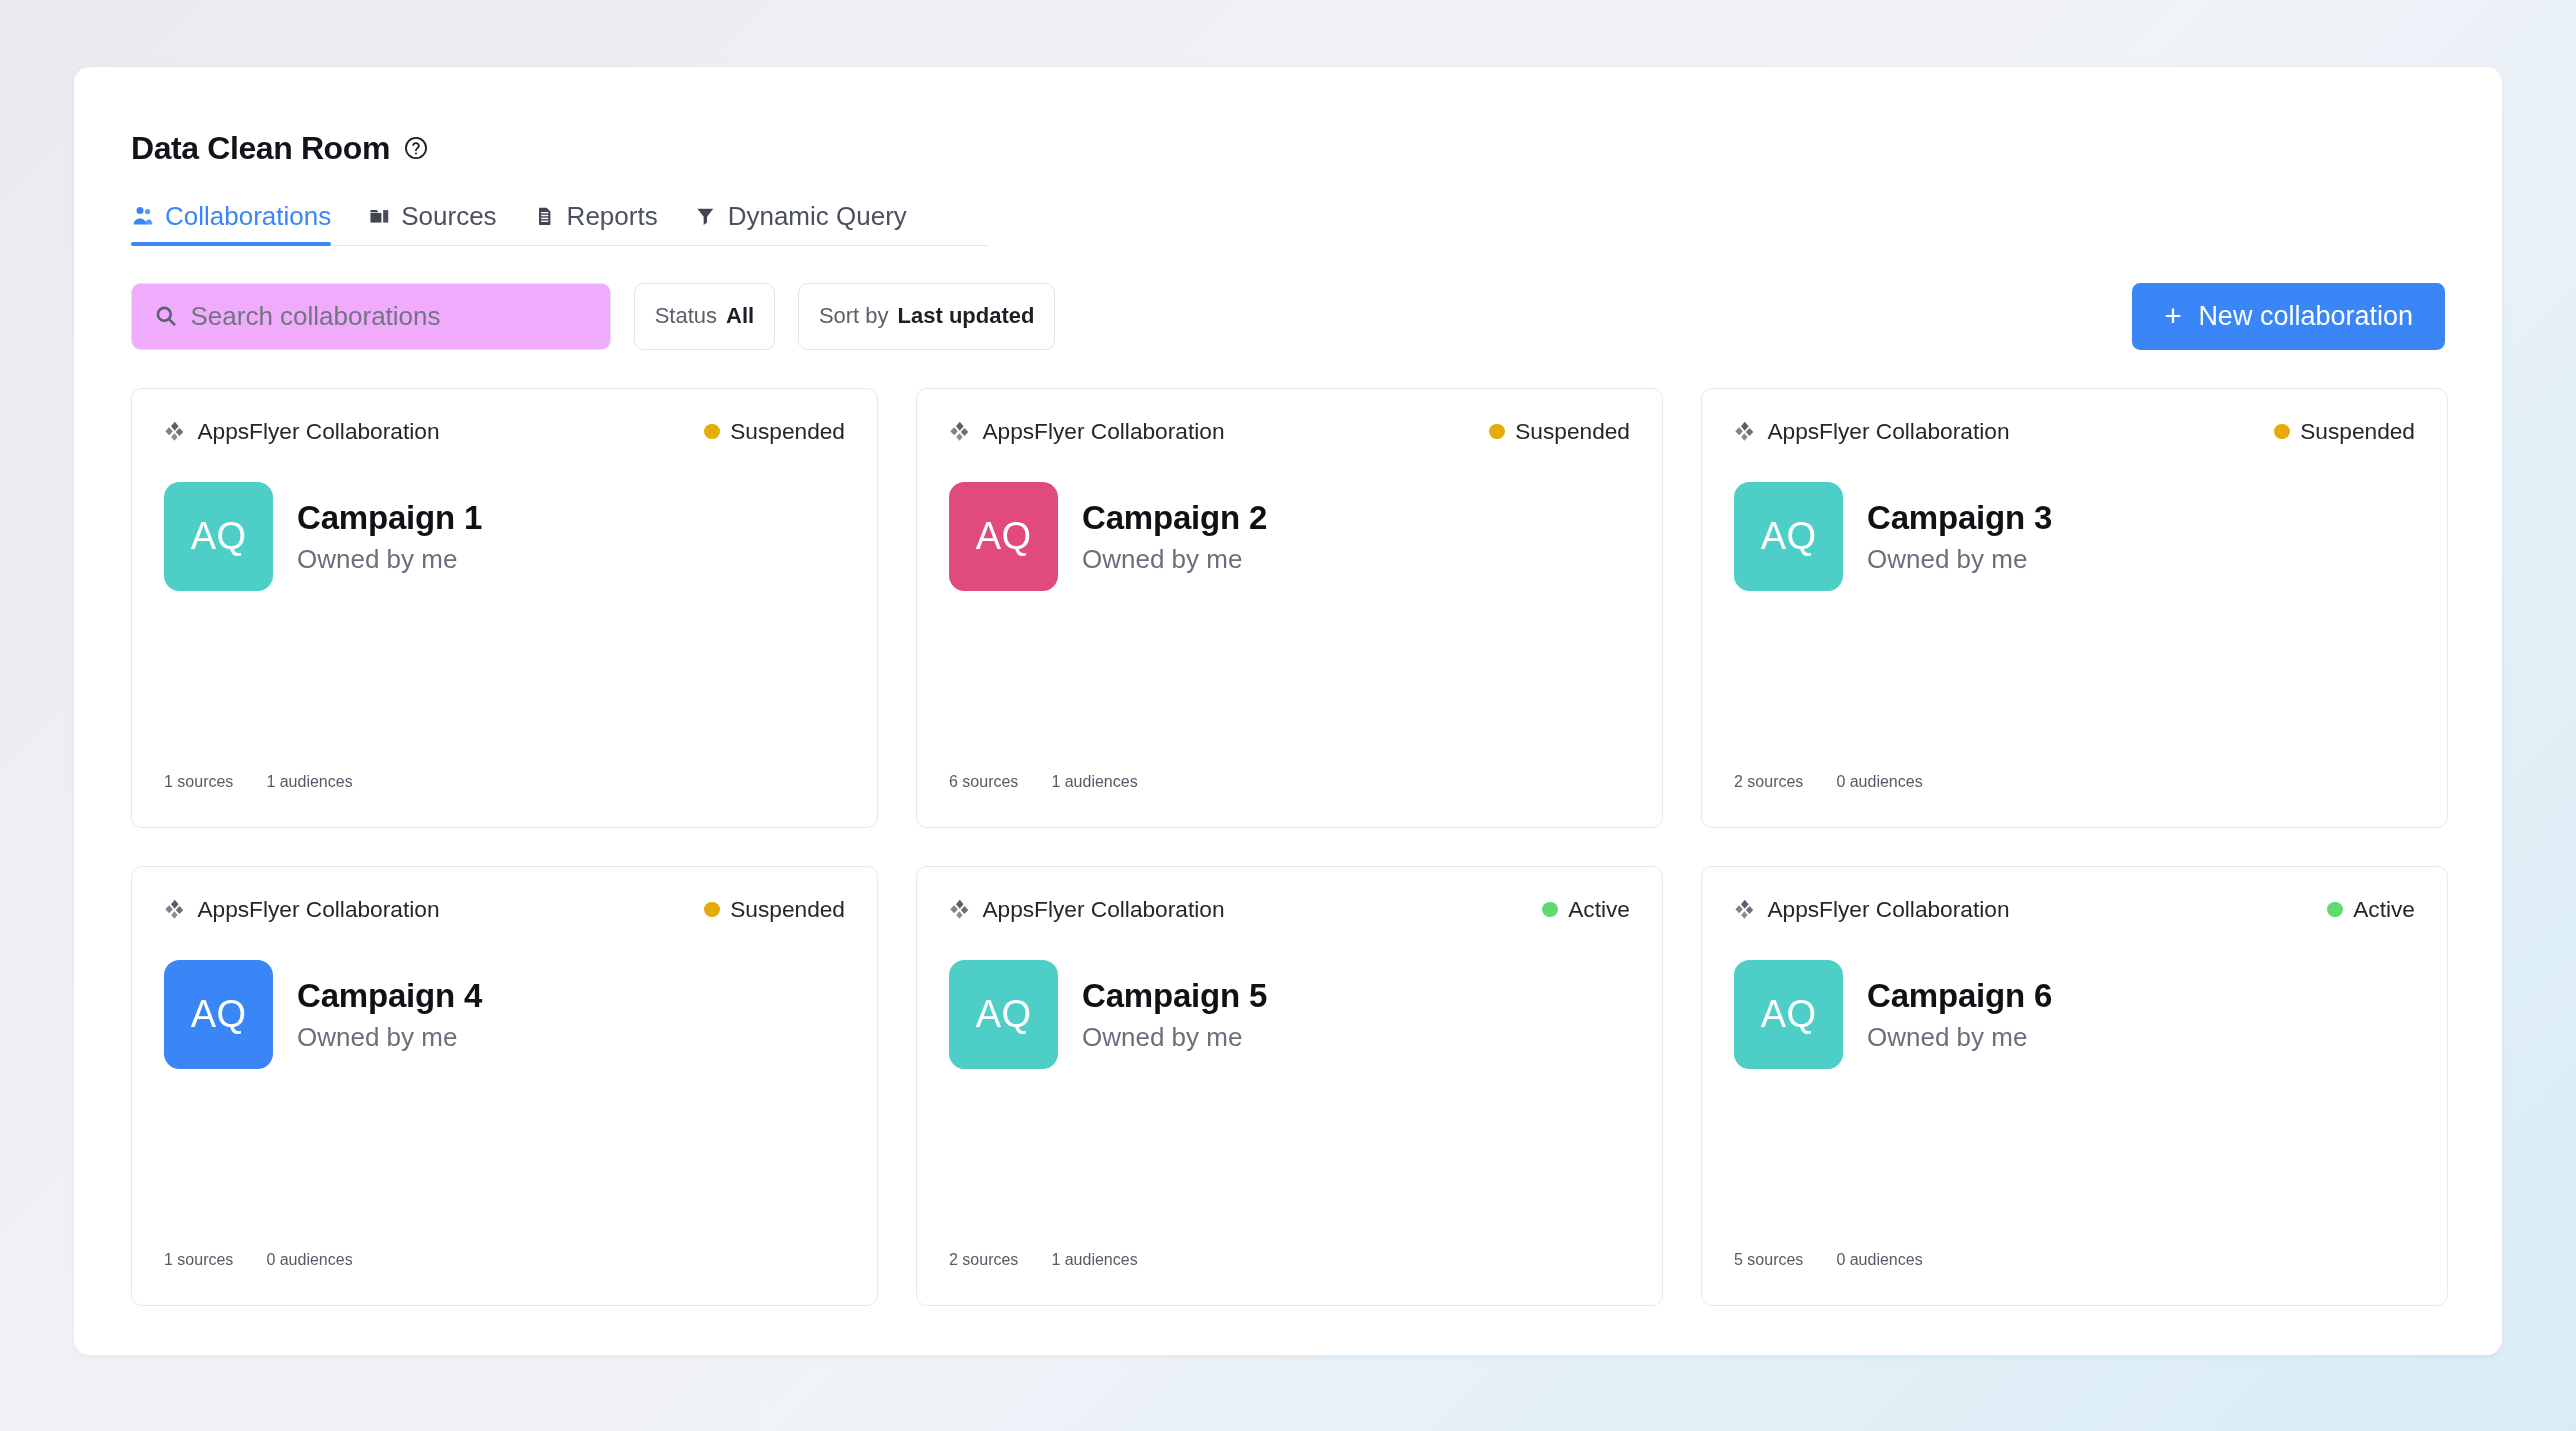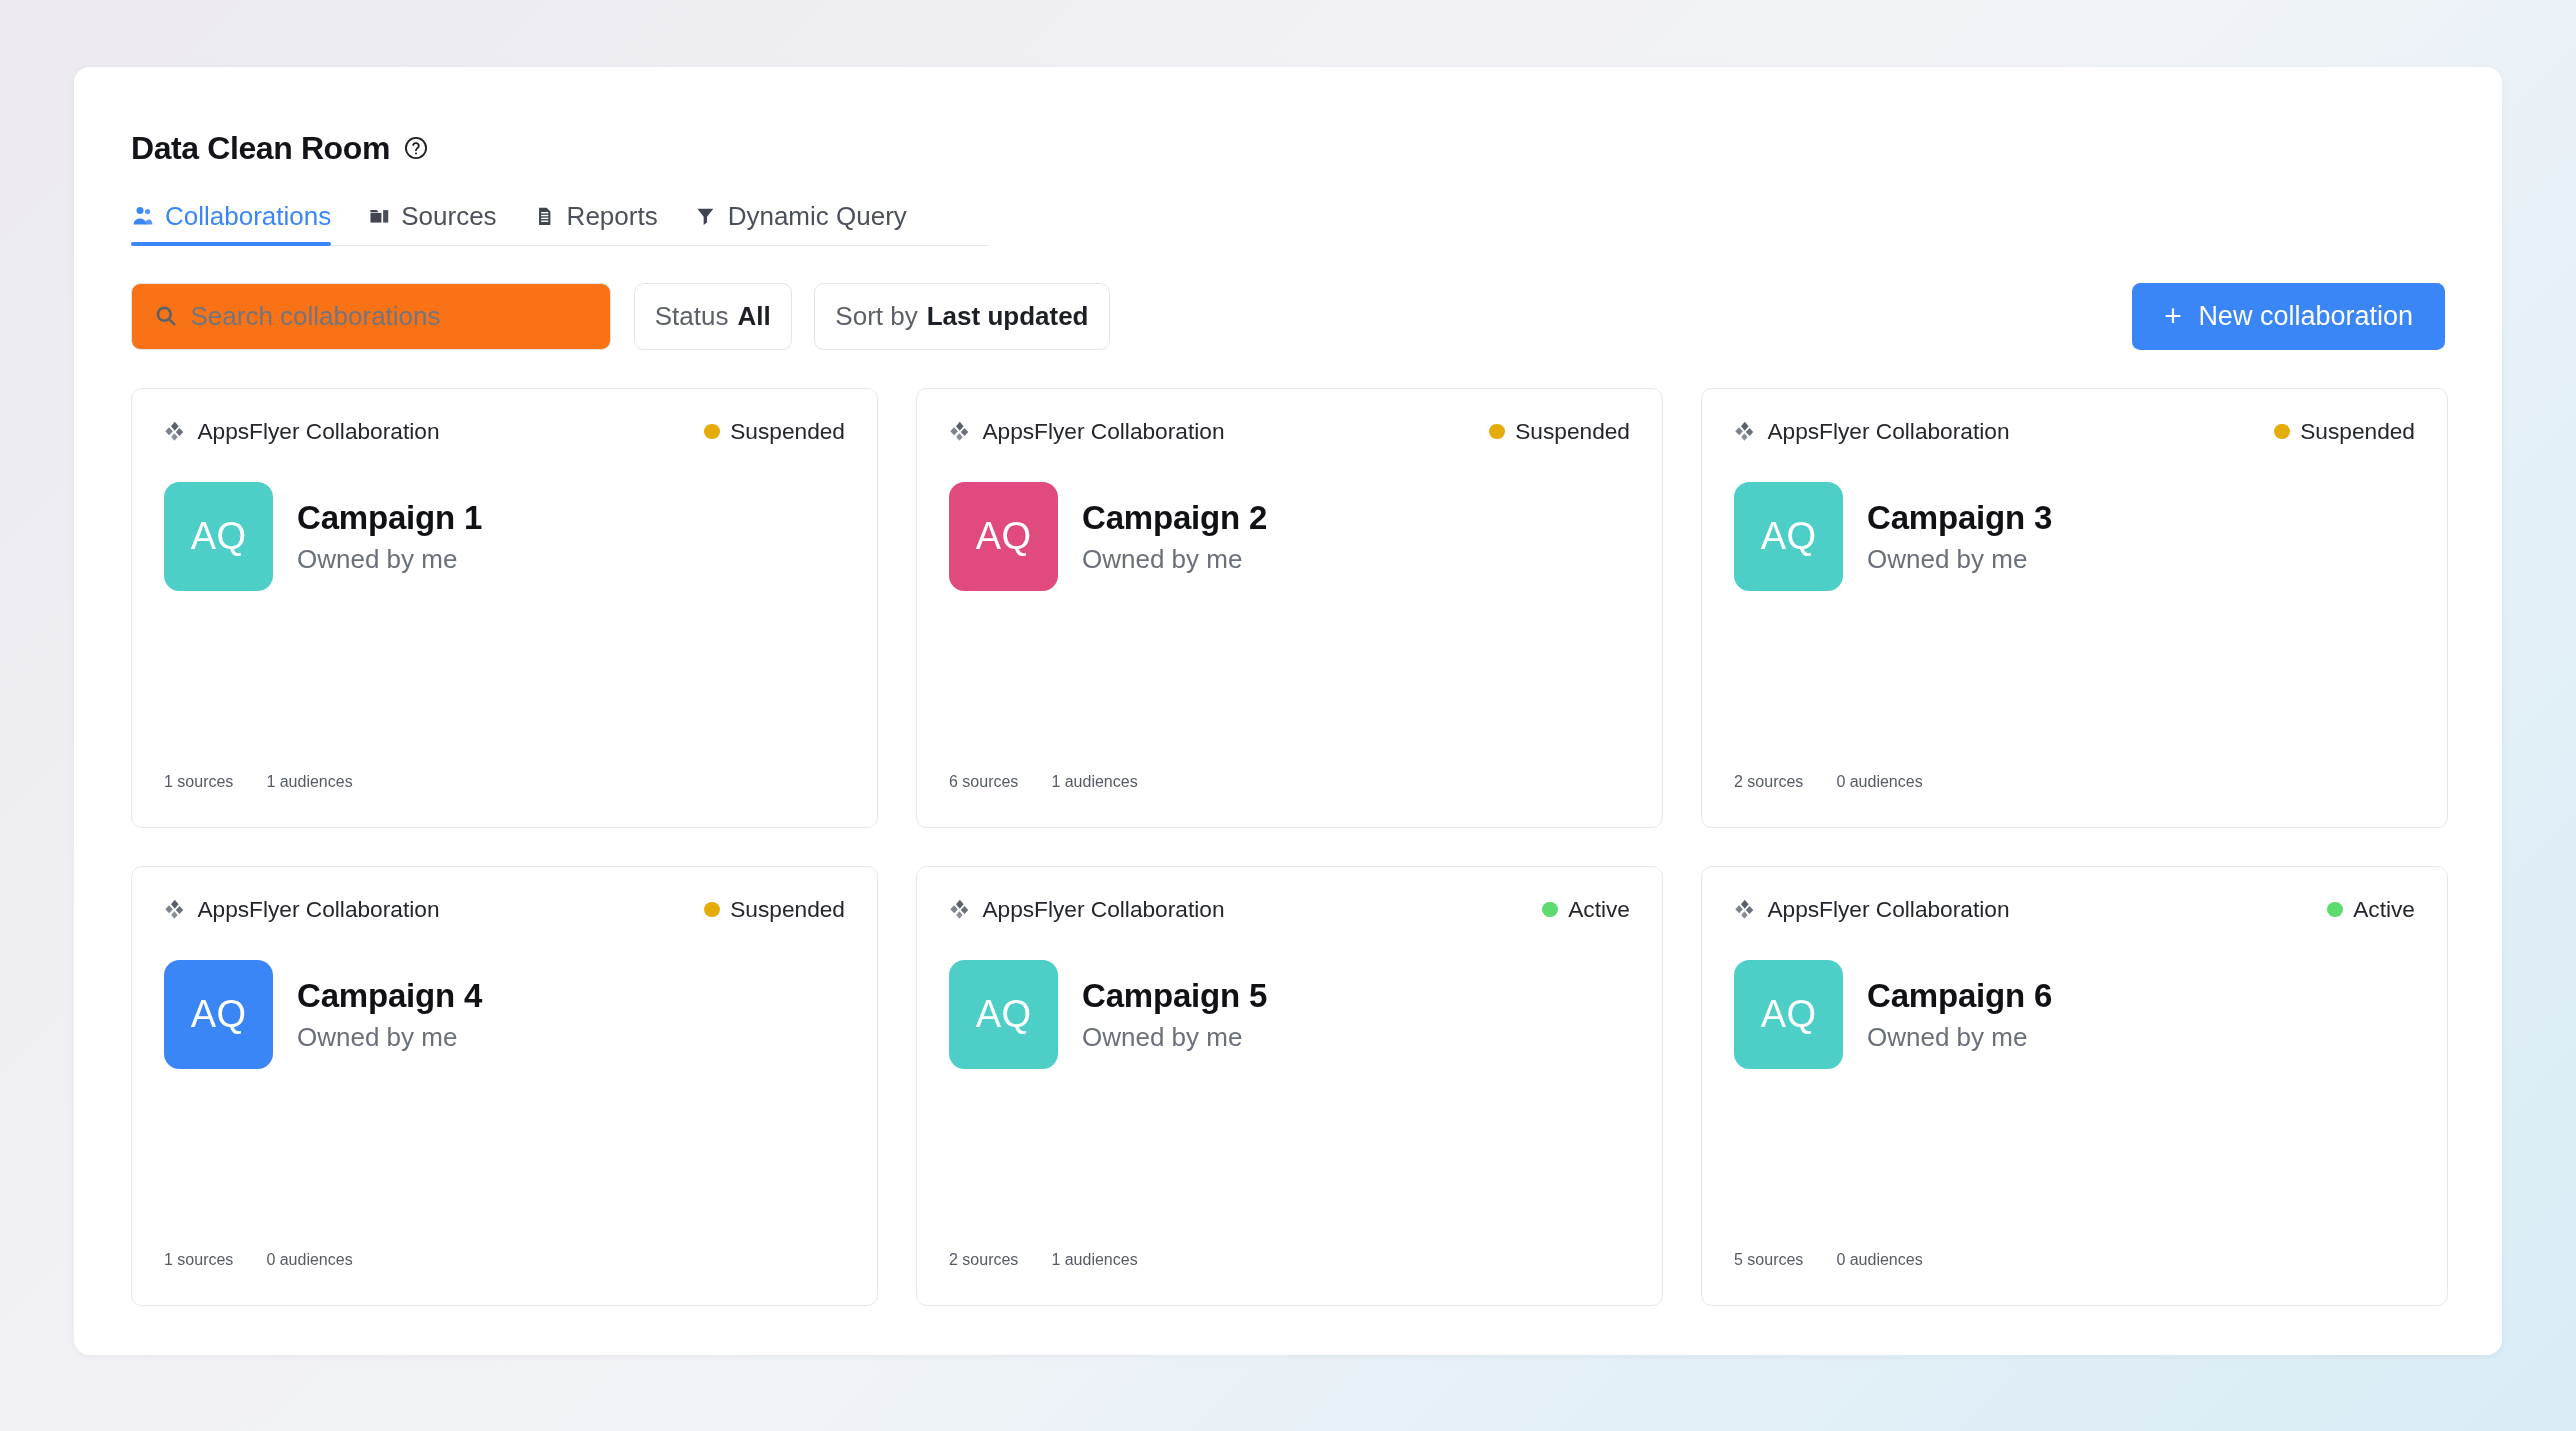--- a/index.html
+++ b/index.html
@@ -119,21 +119,21 @@
   }
   .search-box {
     width: 480px;
     height: 67px;
     border: 1.8px solid #e2e4e9;
     border-radius: 9.5px;
     display: flex;
     align-items: center;
     gap: 13px;
     padding: 0 21.5px;
-    background: #f97316;
+    background: #f0abfc;
     cursor: text;
   }
   .search-icon { width: 24px; height: 24px; flex: 0 0 auto; display:flex; align-items:center; justify-content:center;}
   .search-icon svg { display:block; }
   .search-input {
     border: none;
     outline: none;
     font-family: "Liberation Sans", sans-serif;
     font-size: 26px;
     color: #30343d;
@@ -144,21 +144,21 @@
 
   .pill {
     height: 67px;
     border: 1.8px solid #e2e4e9;
     border-radius: 9.5px;
     display: flex;
     align-items: center;
     gap: 9px;
     padding: 0 20px;
     margin-left: 22.7px;
-    font-size: 26px;
+    font-size: 22px;
     color: #5b606b;
     cursor: pointer;
     white-space: nowrap;
     background: #fff;
   }
   .pill b { color: #1c1f26; font-weight: 700; }
 
   .new-btn {
     position: absolute;
     right: 0;

